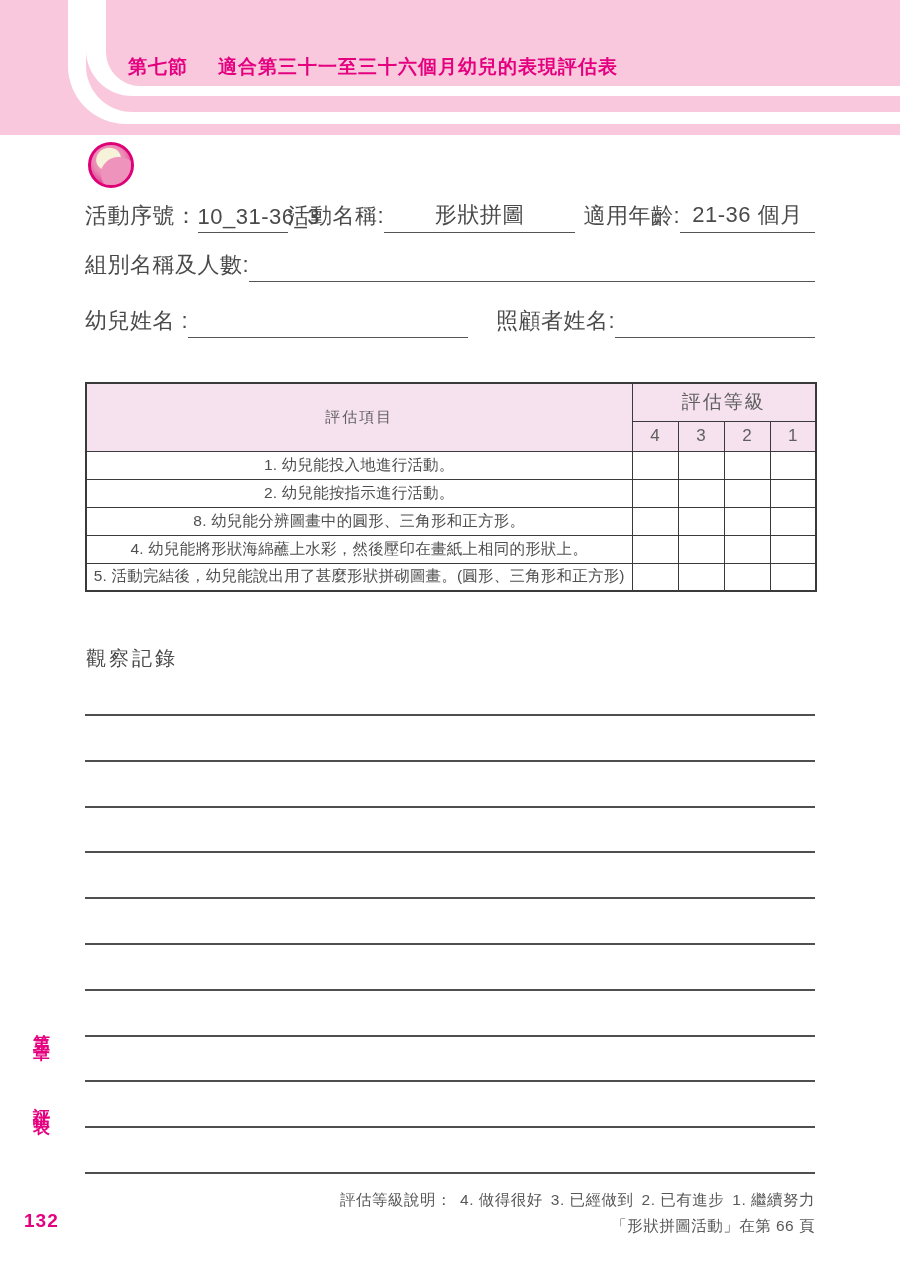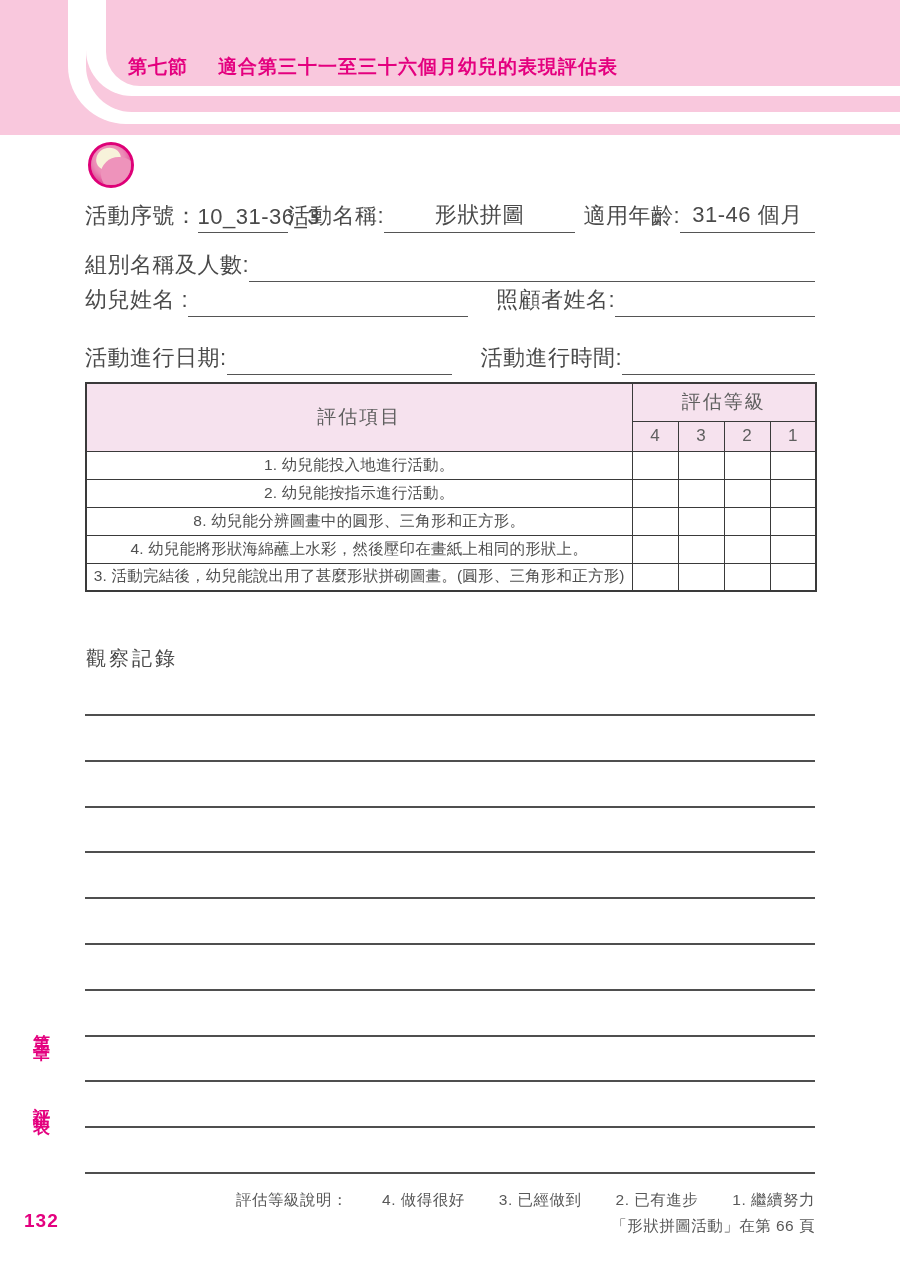--- a/index.html
+++ b/index.html
@@ -50,32 +50,32 @@
   .grow{flex:1;}
   
   table.assess{
     position:absolute;left:85px;top:382px;width:730px;border-collapse:collapse;
     font-size:16px;color:#4f4f4f;table-layout:fixed;
   }
   table.assess th,table.assess td{
     border:1.6px solid #3a3a3a;padding:0;box-sizing:border-box;
   }
   table.assess{border:2px solid #3a3a3a;}
-  th.item-h{background:#f6e2ee;font-weight:normal;color:#5f5f5f;font-size:19px;letter-spacing:2px;}
+  th.item-h{background:#f6e2ee;font-weight:normal;color:#5f5f5f;font-size:15px;letter-spacing:2px;}
   th.grade-h{background:#f6e2ee;font-weight:normal;color:#5f5f5f;font-size:19px;height:38px;letter-spacing:2px;}
   td.lvl{background:#f6e2ee;text-align:center;color:#5f5f5f;height:30px;font-size:17px;}
   td.item{height:28px;padding:0 4px 0 9px;text-align:center;font-size:15.5px;letter-spacing:0.2px;white-space:nowrap;overflow:hidden;}
   td.mark{background:#ffffff;}
   
   .obs-label{position:absolute;left:86px;top:645px;font-size:20px;letter-spacing:3px;color:#4a4a4a;}
   .obs-lines{position:absolute;left:85px;top:714px;width:730px;}
   .obs-line{border-top:2px solid #4f4f4f;height:0;margin-bottom:43.8px;}
   
   .legend{
-    position:absolute;right:85px;top:1190px;display:flex;gap:34px;
+    position:absolute;right:85px;top:1190px;display:flex;gap:8px;
     font-size:15.5px;color:#585858;white-space:nowrap;letter-spacing:0.5px;
   }
   .foot-note{
     position:absolute;right:85px;top:1216px;font-size:15.5px;color:#585858;letter-spacing:0.5px;
   }
   
   .side{
     position:absolute;left:30px;color:#e4007f;font-weight:bold;font-size:17px;
     writing-mode:vertical-rl;text-orientation:upright;letter-spacing:5px;
   }
@@ -99,41 +99,35 @@
   </div>
 
   <div class="pearl"></div>
 
   <div class="frow" style="top:200px;">
     <span class="lbl">活動序號：</span>
     <span class="uline" style="width:90px;">10_31-36_3</span>
     <span class="lbl">活動名稱:</span>
     <span class="uline grow">形狀拼圖</span>
     <span class="lbl" style="margin-left:8px;text-align:right;">適用年齡:</span>
-    <span class="uline" style="width:135px;">31-46 個月</span>
+    <span class="uline" style="width:135px;">21-36 個月</span>
   </div>
 
   <div class="frow" style="top:250px;">
     <span class="lbl">組別名稱及人數:</span>
     <span class="uline grow"></span>
   </div>
 
-  <div class="frow" style="top:285px;">
+  <div class="frow" style="top:306px;">
     <span class="lbl">幼兒姓名 :</span>
     <span class="uline grow"></span>
     <span class="lbl" style="margin-left:28px;">照顧者姓名:</span>
     <span class="uline" style="width:200px;"></span>
   </div>
 
-  <div class="frow" style="top:343px;">
-    <span class="lbl">活動進行日期:</span>
-    <span class="uline grow"></span>
-    <span class="lbl" style="margin-left:28px;">活動進行時間:</span>
-    <span class="uline" style="width:193px;"></span>
-  </div>
 
   <table class="assess">
     <colgroup>
       <col style="width:546px;">
         <col style="width:46px;">
         <col style="width:46px;">
         <col style="width:46px;">
         <col style="width:46px;">
     </colgroup>
     <tbody>
@@ -169,21 +163,21 @@
           <td class="mark"></td>
     </tr>
     <tr>
       <td class="item">4.  幼兒能將形狀海綿蘸上水彩，然後壓印在畫紙上相同的形狀上。</td>
       <td class="mark"></td>
           <td class="mark"></td>
           <td class="mark"></td>
           <td class="mark"></td>
     </tr>
     <tr>
-      <td class="item">3.  活動完結後，幼兒能說出用了甚麼形狀拼砌圖畫。(圓形、三角形和正方形)</td>
+      <td class="item">5.  活動完結後，幼兒能說出用了甚麼形狀拼砌圖畫。(圓形、三角形和正方形)</td>
       <td class="mark"></td>
           <td class="mark"></td>
           <td class="mark"></td>
           <td class="mark"></td>
     </tr>
   </tbody>
     </table>
 
   <div class="obs-label">觀察記錄</div>
   <div class="obs-lines">

